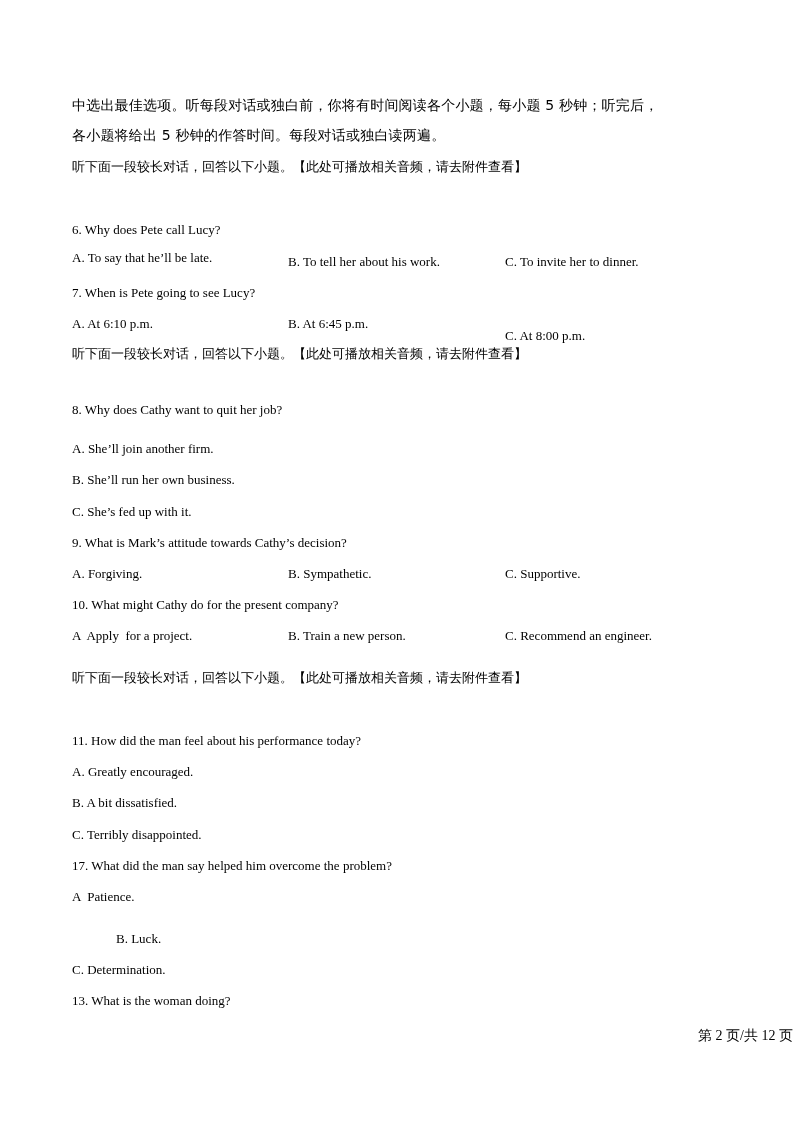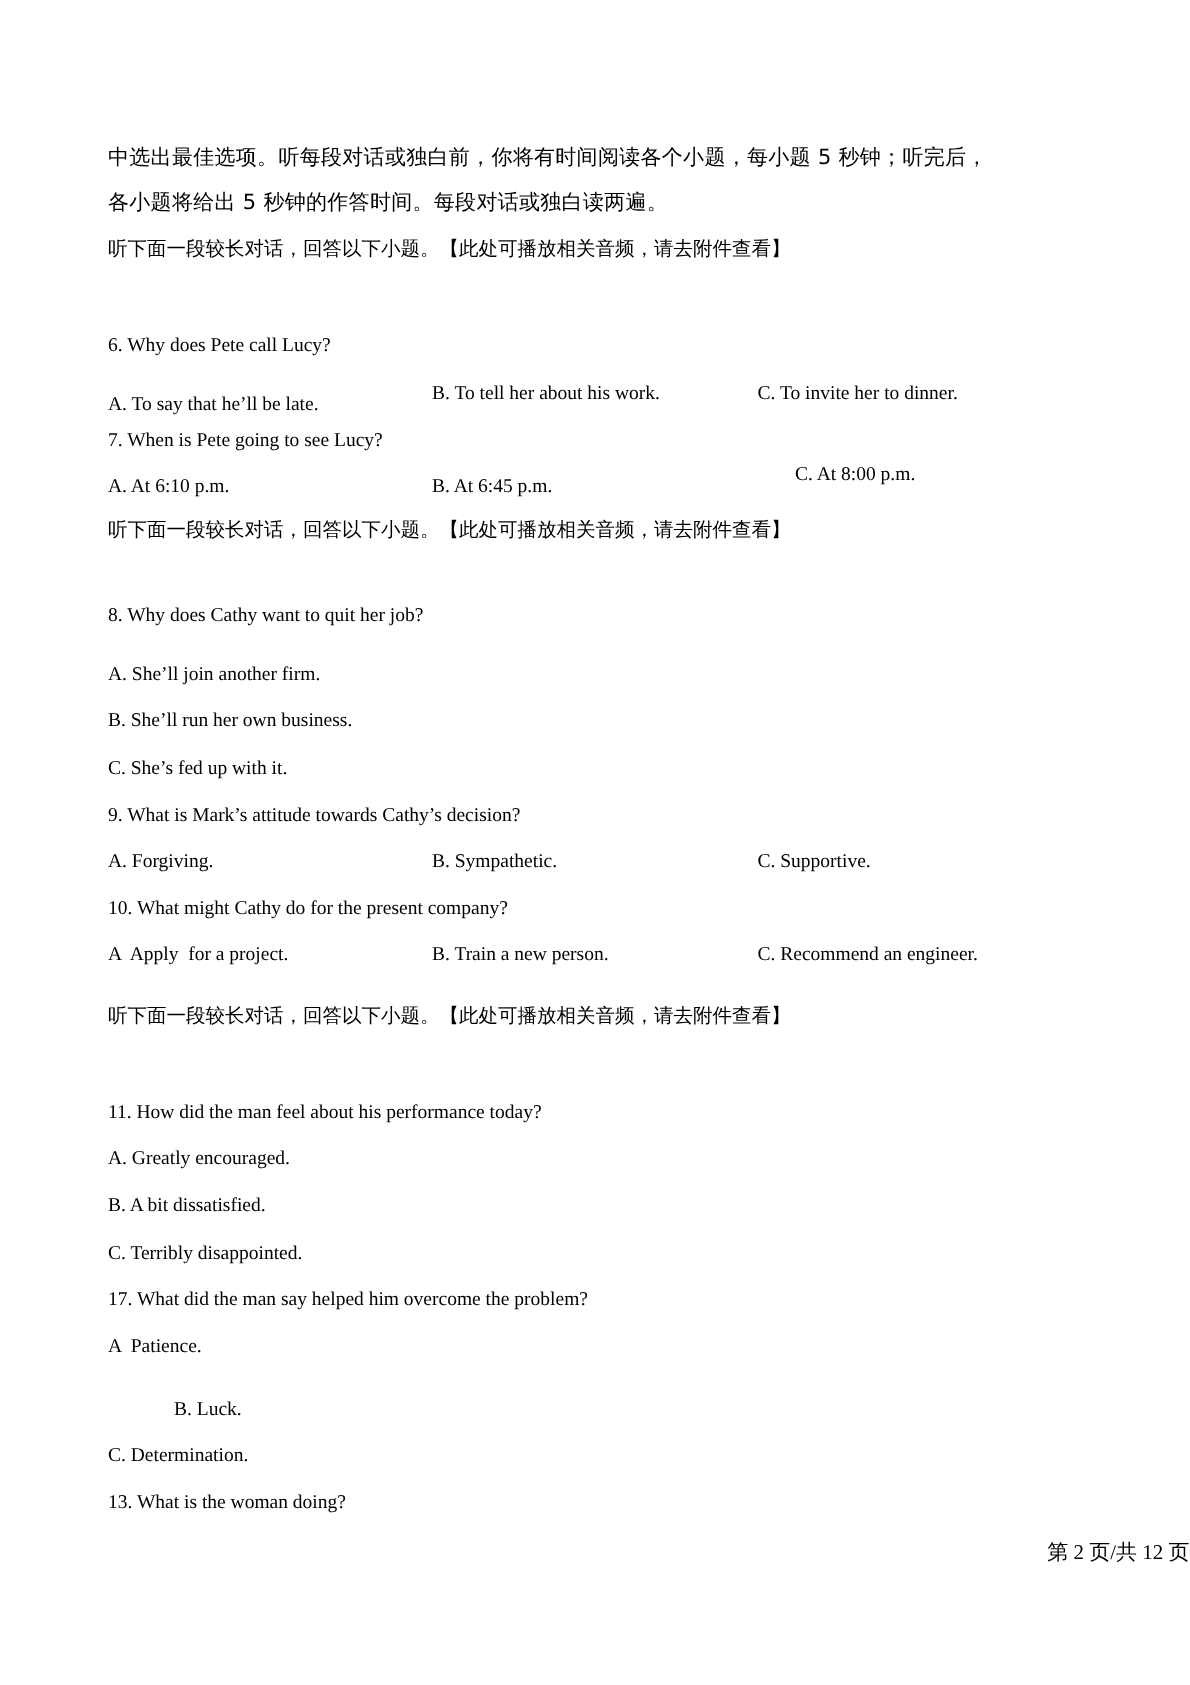--- a/index.html
+++ b/index.html
@@ -25,28 +25,28 @@
 </style>
 </head>
 <body>
 
 <div class="line cn" style="top:97px;">中选出最佳选项。听每段对话或独白前，你将有时间阅读各个小题，每小题 5 秒钟；听完后，</div>
 <div class="line cn" style="top:127px;">各小题将给出 5 秒钟的作答时间。每段对话或独白读两遍。</div>
 
 <div class="line cn-b" style="top:159px;">听下面一段较长对话，回答以下小题。【此处可播放相关音频，请去附件查看】</div>
 
 <div class="line" style="top:222px;">6. Why does Pete call Lucy?</div>
-<div class="opt colA" style="top:261px;">A. To say that he’ll be late.</div>
+<div class="opt colA" style="top:250px;">A. To say that he’ll be late.</div>
 <div class="opt colB" style="top:254px;">B. To tell her about his work.</div>
 <div class="opt colC" style="top:254px;">C. To invite her to dinner.</div>
 
 <div class="line" style="top:285px;">7. When is Pete going to see Lucy?</div>
 <div class="opt colA" style="top:316px;">A. At 6:10 p.m.</div>
 <div class="opt colB" style="top:316px;">B. At 6:45 p.m.</div>
-<div class="opt colC" style="top:308px;margin-left:25px;">C. At 8:00 p.m.</div>
+<div class="opt colC" style="top:328px;">C. At 8:00 p.m.</div>
 
 <div class="line cn-b" style="top:346px;">听下面一段较长对话，回答以下小题。【此处可播放相关音频，请去附件查看】</div>
 
 <div class="line" style="top:402px;">8. Why does Cathy want to quit her job?</div>
 <div class="opt colA" style="top:441px;">A. She’ll join another firm.</div>
 <div class="opt colA" style="top:472px;">B. She’ll run her own business.</div>
 <div class="opt colA" style="top:504px;">C. She’s fed up with it.</div>
 
 <div class="line" style="top:535px;">9. What is Mark’s attitude towards Cathy’s decision?</div>
 <div class="opt colA" style="top:566px;">A. Forgiving.</div>

